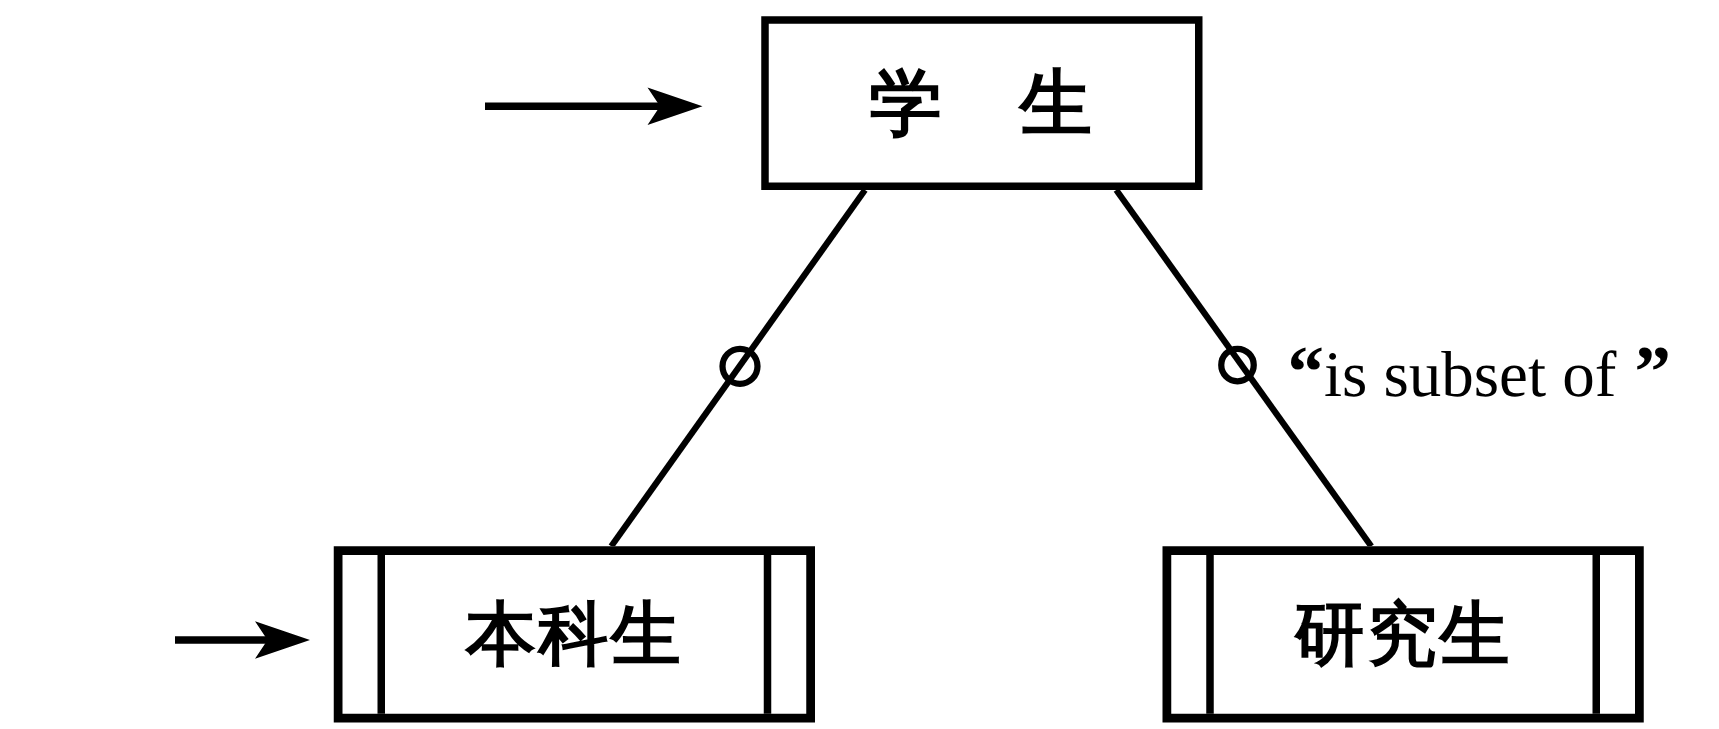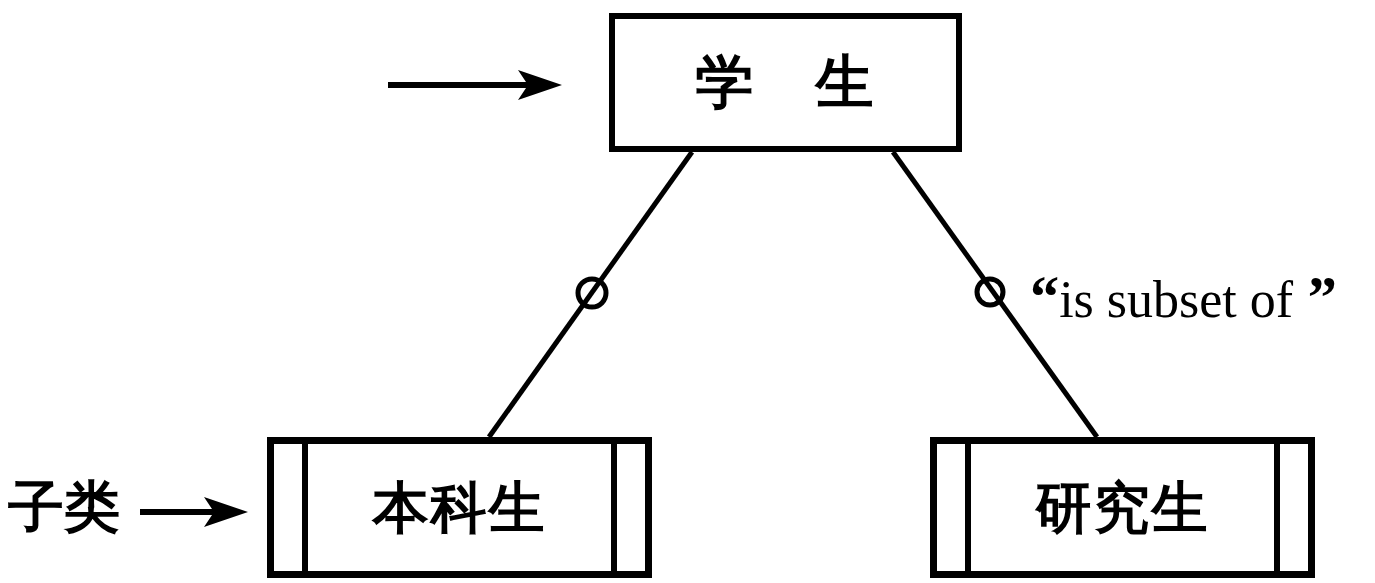--- a/index.html
+++ b/index.html
@@ -73,19 +73,18 @@
     <span class="node-label">本科生</span>
     <span class="inner-rail rail-right"></span>
   </div>
 
   <div class="node node-sub node-right">
     <span class="inner-rail rail-left"></span>
     <span class="node-label">研究生</span>
     <span class="inner-rail rail-right"></span>
   </div>
 
-  <div class="annot annot-subclass">子类</div>
 
   <div class="edge-caption">
     <span class="quote">“</span><span>is subset of</span><span class="quote"> <span>”</span></span>
   </div>
 
 </div>
 
 </body></html>

